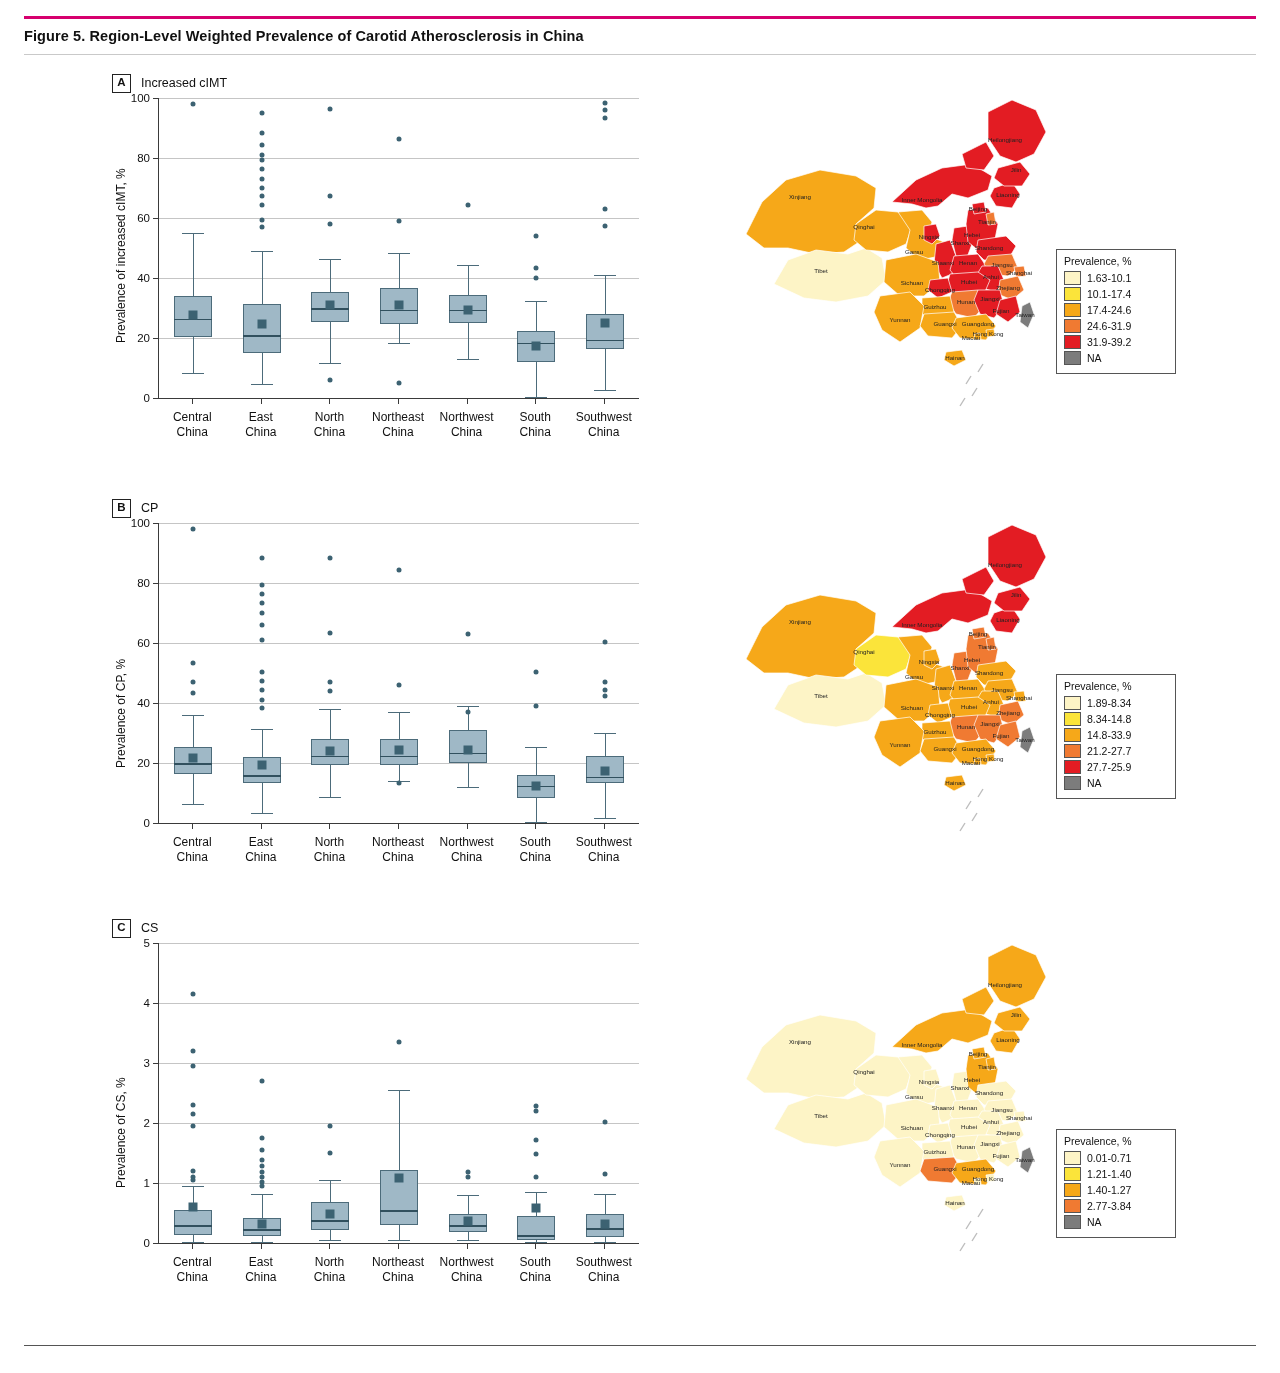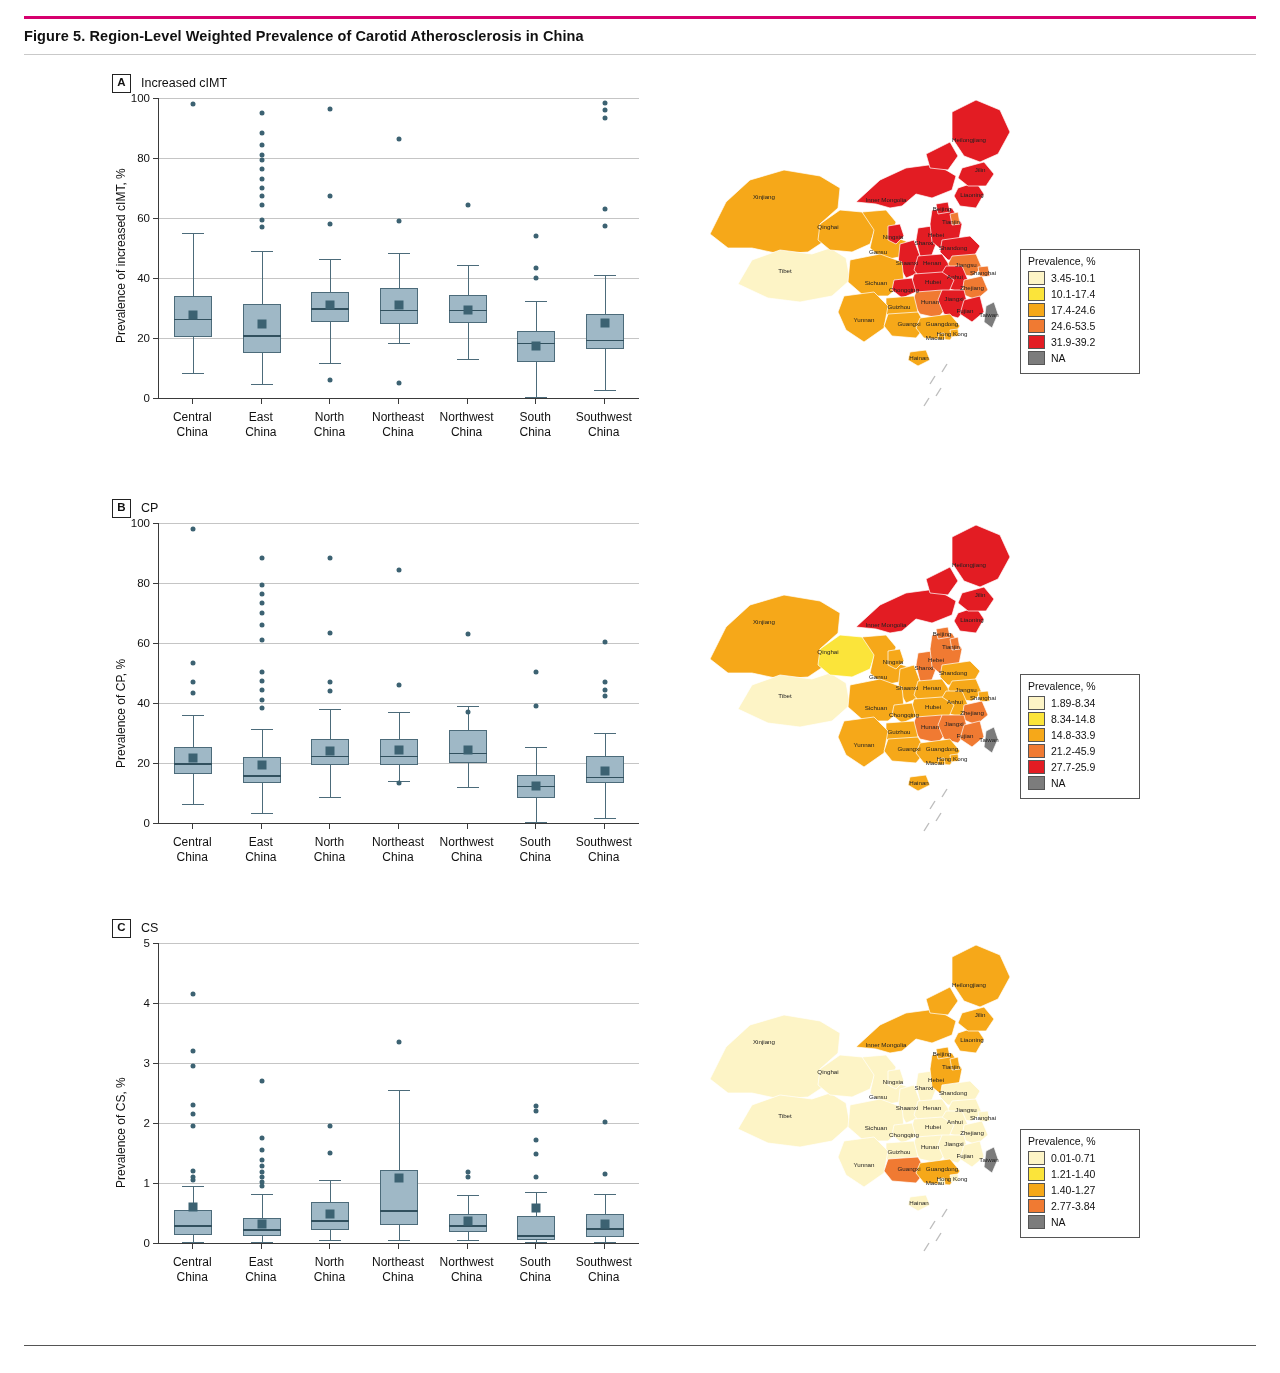--- a/index.html
+++ b/index.html
@@ -170,21 +170,21 @@
     width: 5px;
     height: 5px;
     border-radius: 50%;
     background: #3c6272;
     transform: translate(-50%, -50%);
   }
 
   
   .map-wrap {
     position: absolute;
-    left: 680px;
+    left: 716px;
     top: 14px;
     width: 380px;
     height: 380px;
   }
   .map-svg { display: block; }
   .map-label {
     position: absolute;
     font-size: 6.2px;
     color: #222;
     white-space: nowrap;
@@ -419,33 +419,33 @@
       <div class="map-label" style="left: 229px; top: 239px;">Guangxi</div>
       <div class="map-label" style="left: 262px; top: 239px;">Guangdong</div>
       <div class="map-label" style="left: 272px; top: 249px;">Hong Kong</div>
       <div class="map-label" style="left: 255px; top: 253px;">Macau</div>
       <div class="map-label" style="left: 239px; top: 273px;">Hainan</div>
       <div class="map-label" style="left: 309px; top: 230px;">Taiwan</div>
       <div class="legend" style="left: 340px; top: 165px;">
         <div class="legend-title">Prevalence, %</div>
         <div class="legend-row">
           <span class="legend-swatch" style="background: rgb(253, 244, 198);"></span>
-          <span class="legend-text">3.45-10.1</span>
+          <span class="legend-text">1.63-10.1</span>
         </div>
         <div class="legend-row">
           <span class="legend-swatch" style="background: rgb(251, 228, 58);"></span>
           <span class="legend-text">10.1-17.4</span>
         </div>
         <div class="legend-row">
           <span class="legend-swatch" style="background: rgb(246, 168, 25);"></span>
           <span class="legend-text">17.4-24.6</span>
         </div>
         <div class="legend-row">
           <span class="legend-swatch" style="background: rgb(240, 122, 50);"></span>
-          <span class="legend-text">24.6-53.5</span>
+          <span class="legend-text">24.6-31.9</span>
         </div>
         <div class="legend-row">
           <span class="legend-swatch" style="background: rgb(227, 28, 35);"></span>
           <span class="legend-text">31.9-39.2</span>
         </div>
         <div class="legend-row">
           <span class="legend-swatch" style="background: rgb(124, 124, 124);"></span>
           <span class="legend-text">NA</span>
         </div>
       </div>
@@ -658,21 +658,21 @@
         <div class="legend-row">
           <span class="legend-swatch" style="background: rgb(251, 228, 58);"></span>
           <span class="legend-text">8.34-14.8</span>
         </div>
         <div class="legend-row">
           <span class="legend-swatch" style="background: rgb(246, 168, 25);"></span>
           <span class="legend-text">14.8-33.9</span>
         </div>
         <div class="legend-row">
           <span class="legend-swatch" style="background: rgb(240, 122, 50);"></span>
-          <span class="legend-text">21.2-45.9</span>
+          <span class="legend-text">21.2-27.7</span>
         </div>
         <div class="legend-row">
           <span class="legend-swatch" style="background: rgb(227, 28, 35);"></span>
           <span class="legend-text">27.7-25.9</span>
         </div>
         <div class="legend-row">
           <span class="legend-swatch" style="background: rgb(124, 124, 124);"></span>
           <span class="legend-text">NA</span>
         </div>
       </div>

